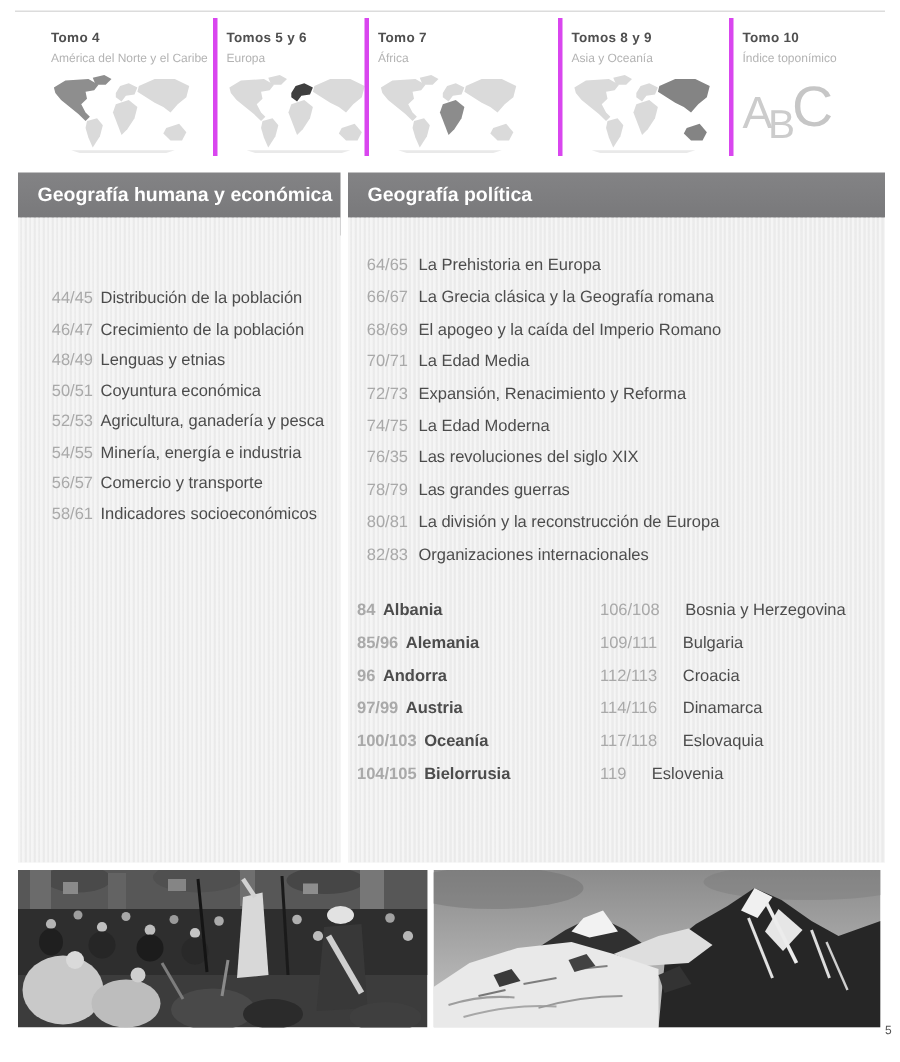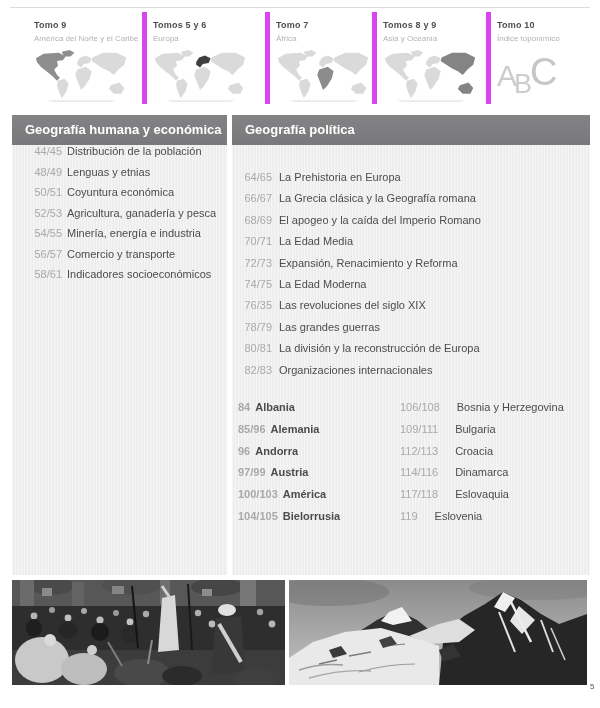--- a/index.html
+++ b/index.html
@@ -5,21 +5,21 @@
   html,body{margin:0;padding:0;}
   body{
     width:600px;height:708px;position:relative;background:#ffffff;
     font-family:"Liberation Sans",sans-serif;color:#4c4c4c;overflow:hidden;
   }
   .topline{position:absolute;left:10px;top:7px;width:580px;height:1px;background:#dcdcdc;}
 
   
   .tabs{position:absolute;left:28px;top:12px;width:566px;height:92px;}
   .tab{position:absolute;top:0;width:112px;height:92px;padding-left:6px;box-sizing:border-box;}
-  .tab.bordered{border-left:5px solid #d946ef;}
+  .tab.bordered{border-left:3px solid #d946ef;}
   .tab-title{font-size:9px;font-weight:bold;color:#4f4f4f;margin-top:8px;letter-spacing:.2px;}
   .tab-sub{font-size:8px;color:#b3b3b3;margin-top:4px;height:10px;white-space:nowrap;}
   .map{width:96px;height:54px;margin-top:5px;display:block;}
   .map .r{fill:#dadada;}
   .map .r-an{fill:#e9e9e9;}
   .tab[data-region="na"] .r-na,.tab[data-region="na"] .r-gl{fill:#8e8e8e;}
   .tab[data-region="eu"] .r-eu{fill:#3f3f3f;}
   .tab[data-region="af"] .r-af{fill:#8c8c8c;}
   .tab[data-region="as-oc"] .r-as,.tab[data-region="as-oc"] .r-oc{fill:#848484;}
   .abc{margin-top:10px;color:#cccccc;line-height:1;}
@@ -34,21 +34,21 @@
   #hdr-left{left:12px;width:215px;}
   #hdr-right{left:232px;width:358px;}
 
   
   .panel{position:absolute;top:145px;height:430px;background:#ededed;
          background-image:repeating-linear-gradient(90deg,rgba(255,255,255,.45) 0px,rgba(255,255,255,.45) 1px,rgba(0,0,0,.012) 2px,rgba(0,0,0,0) 3px);}
   #panel-left{left:12px;width:215px;}
   #panel-right{left:232px;width:358px;}
 
   .list{box-sizing:border-box;}
-  #panel-left .list{}
+  #panel-left .list{padding-top:48px;}
   #panel-right .list{padding-top:26px;}
   .row{display:flex;align-items:baseline;white-space:nowrap;font-size:11px;}
   #panel-left .row{height:20.5px;}
   #panel-right .row{height:21.4px;}
   .pg{color:#a9a9a9;flex:none;text-align:right;}
   #panel-left .pg{width:50px;}
   #panel-left .tt{margin-left:5px;}
   #panel-right .list .pg{width:40px;}
   #panel-right .list .tt{margin-left:7px;}
   .tt{color:#4c4c4c;}
@@ -68,21 +68,21 @@
   .pagenum{position:absolute;left:590px;top:682px;font-size:8px;color:#555555;}
 </style>
 </head>
 <body>
 
 <div class="topline"></div>
 
 <div class="tabs">
 
   <div class="tab" style="left:0" data-region="na">
-    <div class="tab-title">Tomo 9</div>
+    <div class="tab-title">Tomo 4</div>
     <div class="tab-sub">América del Norte y el Caribe</div>
     <svg class="map" viewBox="0 0 100 58" preserveAspectRatio="none">
       <path class="r r-gl" d="M29,3 L37,1 42,4 38,8 31,8 Z"></path>
       <path class="r r-na" d="M2,10 L10,5 26,4 33,8 30,12 24,13 25,18 21,22 24,28 27,31 24,34 19,29 13,24 7,19 3,14 Z"></path>
       <path class="r r-sa" d="M25,34 L32,32 36,37 34,45 29,53 26,46 24,39 Z"></path>
       <path class="r r-eu" d="M45,14 L48,9 54,7 60,10 58,15 52,16 49,20 45,17 Z"></path>
       <path class="r r-af" d="M45,22 L54,19 60,24 58,32 53,40 49,44 46,36 43,28 Z"></path>
       <path class="r r-as" d="M61,9 L72,4 86,4 96,9 94,17 88,22 83,28 78,24 72,21 66,17 60,13 Z"></path>
       <path class="r r-oc" d="M80,39 L89,36 94,42 91,48 83,48 78,43 Z"></path>
       <path class="r r-an" d="M14,55 L86,55 80,57 20,57 Z"></path>
@@ -97,21 +97,21 @@
       <path class="r r-na" d="M2,10 L10,5 26,4 33,8 30,12 24,13 25,18 21,22 24,28 27,31 24,34 19,29 13,24 7,19 3,14 Z"></path>
       <path class="r r-sa" d="M25,34 L32,32 36,37 34,45 29,53 26,46 24,39 Z"></path>
       <path class="r r-eu" d="M45,14 L48,9 54,7 60,10 58,15 52,16 49,20 45,17 Z"></path>
       <path class="r r-af" d="M45,22 L54,19 60,24 58,32 53,40 49,44 46,36 43,28 Z"></path>
       <path class="r r-as" d="M61,9 L72,4 86,4 96,9 94,17 88,22 83,28 78,24 72,21 66,17 60,13 Z"></path>
       <path class="r r-oc" d="M80,39 L89,36 94,42 91,48 83,48 78,43 Z"></path>
       <path class="r r-an" d="M14,55 L86,55 80,57 20,57 Z"></path>
     </svg>
   </div>
 
-  <div class="tab bordered" style="left:237px" data-region="af">
+  <div class="tab bordered" style="left:215px" data-region="af">
     <div class="tab-title">Tomo 7</div>
     <div class="tab-sub">África</div>
     <svg class="map" viewBox="0 0 100 58" preserveAspectRatio="none">
       <path class="r r-gl" d="M29,3 L37,1 42,4 38,8 31,8 Z"></path>
       <path class="r r-na" d="M2,10 L10,5 26,4 33,8 30,12 24,13 25,18 21,22 24,28 27,31 24,34 19,29 13,24 7,19 3,14 Z"></path>
       <path class="r r-sa" d="M25,34 L32,32 36,37 34,45 29,53 26,46 24,39 Z"></path>
       <path class="r r-eu" d="M45,14 L48,9 54,7 60,10 58,15 52,16 49,20 45,17 Z"></path>
       <path class="r r-af" d="M45,22 L54,19 60,24 58,32 53,40 49,44 46,36 43,28 Z"></path>
       <path class="r r-as" d="M61,9 L72,4 86,4 96,9 94,17 88,22 83,28 78,24 72,21 66,17 60,13 Z"></path>
       <path class="r r-oc" d="M80,39 L89,36 94,42 91,48 83,48 78,43 Z"></path>
@@ -146,20 +146,24 @@
 <div class="hdr" id="hdr-left">Geografía humana y económica</div>
 <div class="hdr" id="hdr-right">Geografía política</div>
 
 <div class="panel" id="panel-left">
   <div class="list">
     <div class="row">
         <span class="pg">44/45</span>
         <span class="tt">Distribución de la población</span>
       </div>
     <div class="row">
+        <span class="pg">46/47</span>
+        <span class="tt">Crecimiento de la población</span>
+      </div>
+    <div class="row">
         <span class="pg">48/49</span>
         <span class="tt">Lenguas y etnias</span>
       </div>
     <div class="row">
         <span class="pg">50/51</span>
         <span class="tt">Coyuntura económica</span>
       </div>
     <div class="row">
         <span class="pg">52/53</span>
         <span class="tt">Agricultura, ganadería y pesca</span>
@@ -260,21 +264,21 @@
           <span class="tt">Austria</span>
         </span>
       <span class="ccell ccell-2">
           <span class="pg">114/116</span>
           <span class="tt">Dinamarca</span>
         </span>
     </div>
     <div class="crow">
       <span class="ccell ccell-1">
           <span class="pg">100/103</span>
-          <span class="tt">América</span>
+          <span class="tt">Oceanía</span>
         </span>
       <span class="ccell ccell-2">
           <span class="pg">117/118</span>
           <span class="tt">Eslovaquia</span>
         </span>
     </div>
     <div class="crow">
       <span class="ccell ccell-1">
           <span class="pg">104/105</span>
           <span class="tt">Bielorrusia</span>

